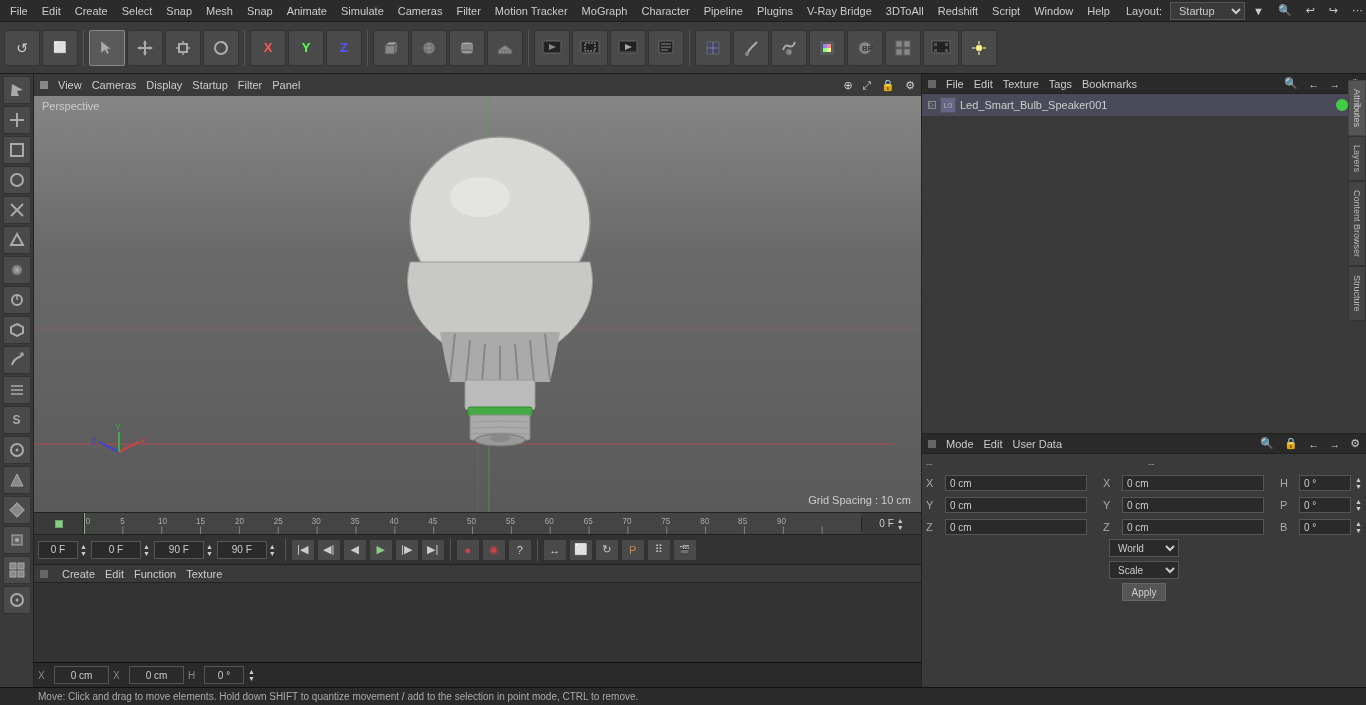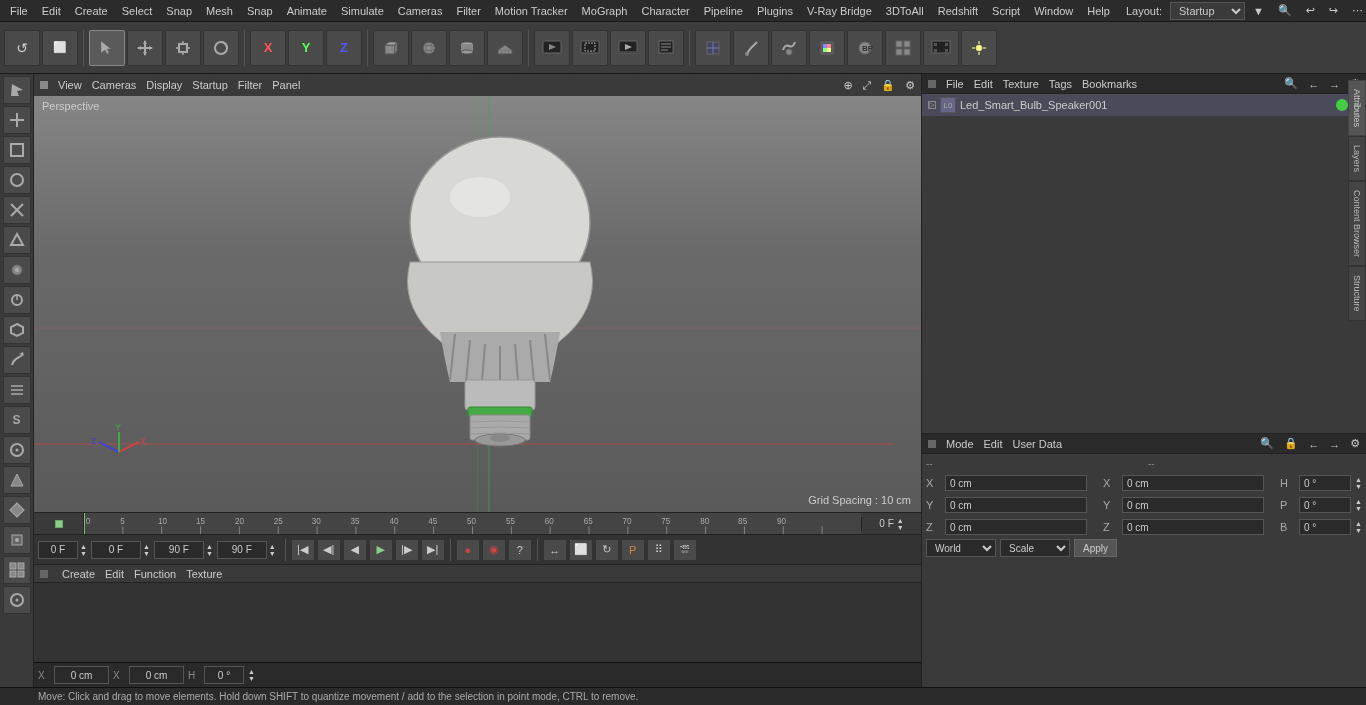--- a/index.html
+++ b/index.html
@@ -999,21 +999,21 @@
           <input type="text" class="attr-input" value="0 cm" style="">
           <span class="attr-separator"></span>
           <span class="attr-label">B</span>
           <input type="text" class="attr-input" style="width: 50px;" value="0 °">
           <div style="display:flex;flex-direction:column;cursor:pointer;">
             <span style="font-size:7px;line-height:1;">▲</span>
             <span style="font-size:7px;line-height:1;">▼</span>
           </div>
         </div>
 
-        <div style="display:flex;align-items:center;gap:4px;">
+        <div style="display:flex;align-items:center;gap:4px;flex-direction:column;">
           <select class="transform-select">
             <option>World</option>
             <option>Object</option>
           </select>
           <select class="transform-select">
             <option>Scale</option>
           </select>
           <button class="transform-apply-btn">Apply</button>
         </div>
       </div>

